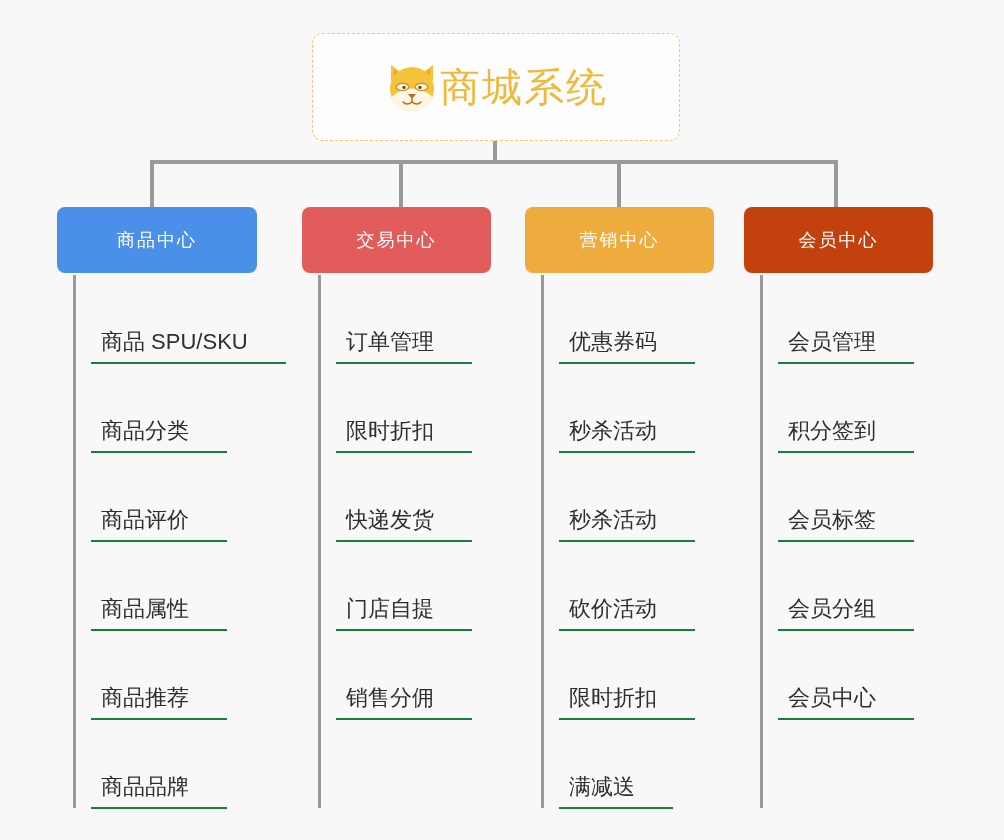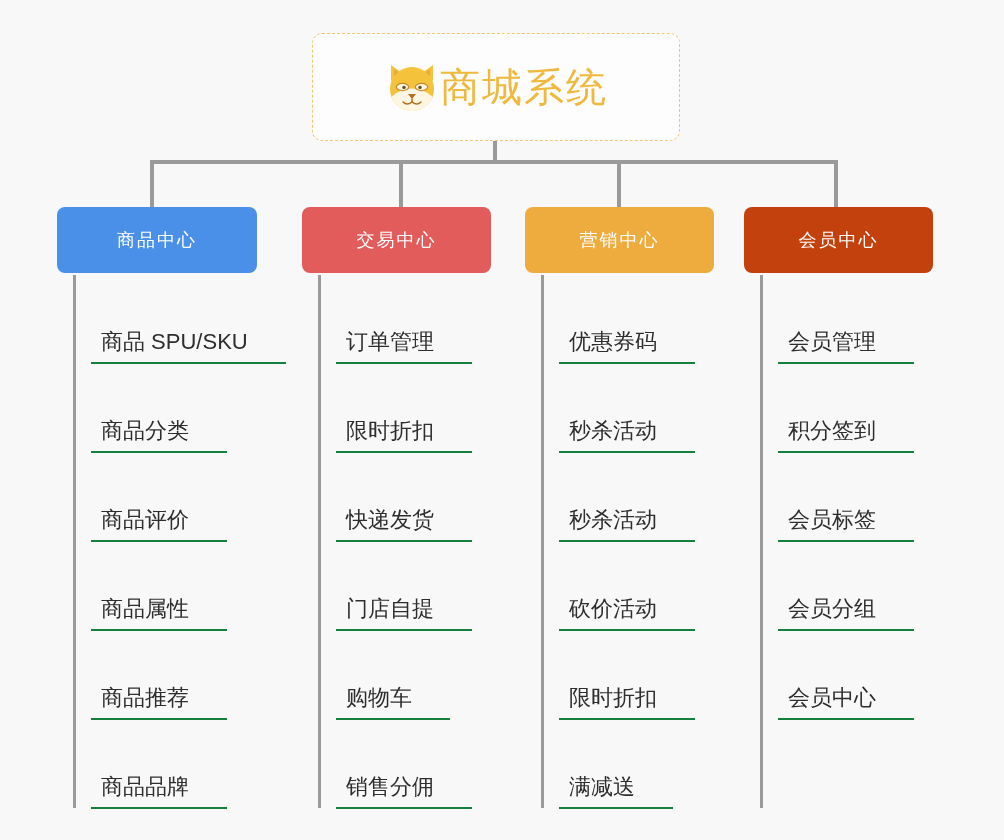--- a/index.html
+++ b/index.html
@@ -198,23 +198,20 @@
       <div class="leaf">
           <span class="leaf-label">限时折扣</span>
         </div>
       <div class="leaf">
           <span class="leaf-label">快递发货</span>
         </div>
       <div class="leaf">
           <span class="leaf-label">门店自提</span>
         </div>
       <div class="leaf">
-          <span class="leaf-label">购物车</span>
-        </div>
-      <div class="leaf">
           <span class="leaf-label">销售分佣</span>
         </div>
     </div>
   </div>
 
   <div class="column" style="left:525px;width:189px">
     <div class="col-header" style="background: rgb(238, 171, 62); justify-content: center;">
       <span>营销中心</span>
     </div>
     <div class="col-body">

